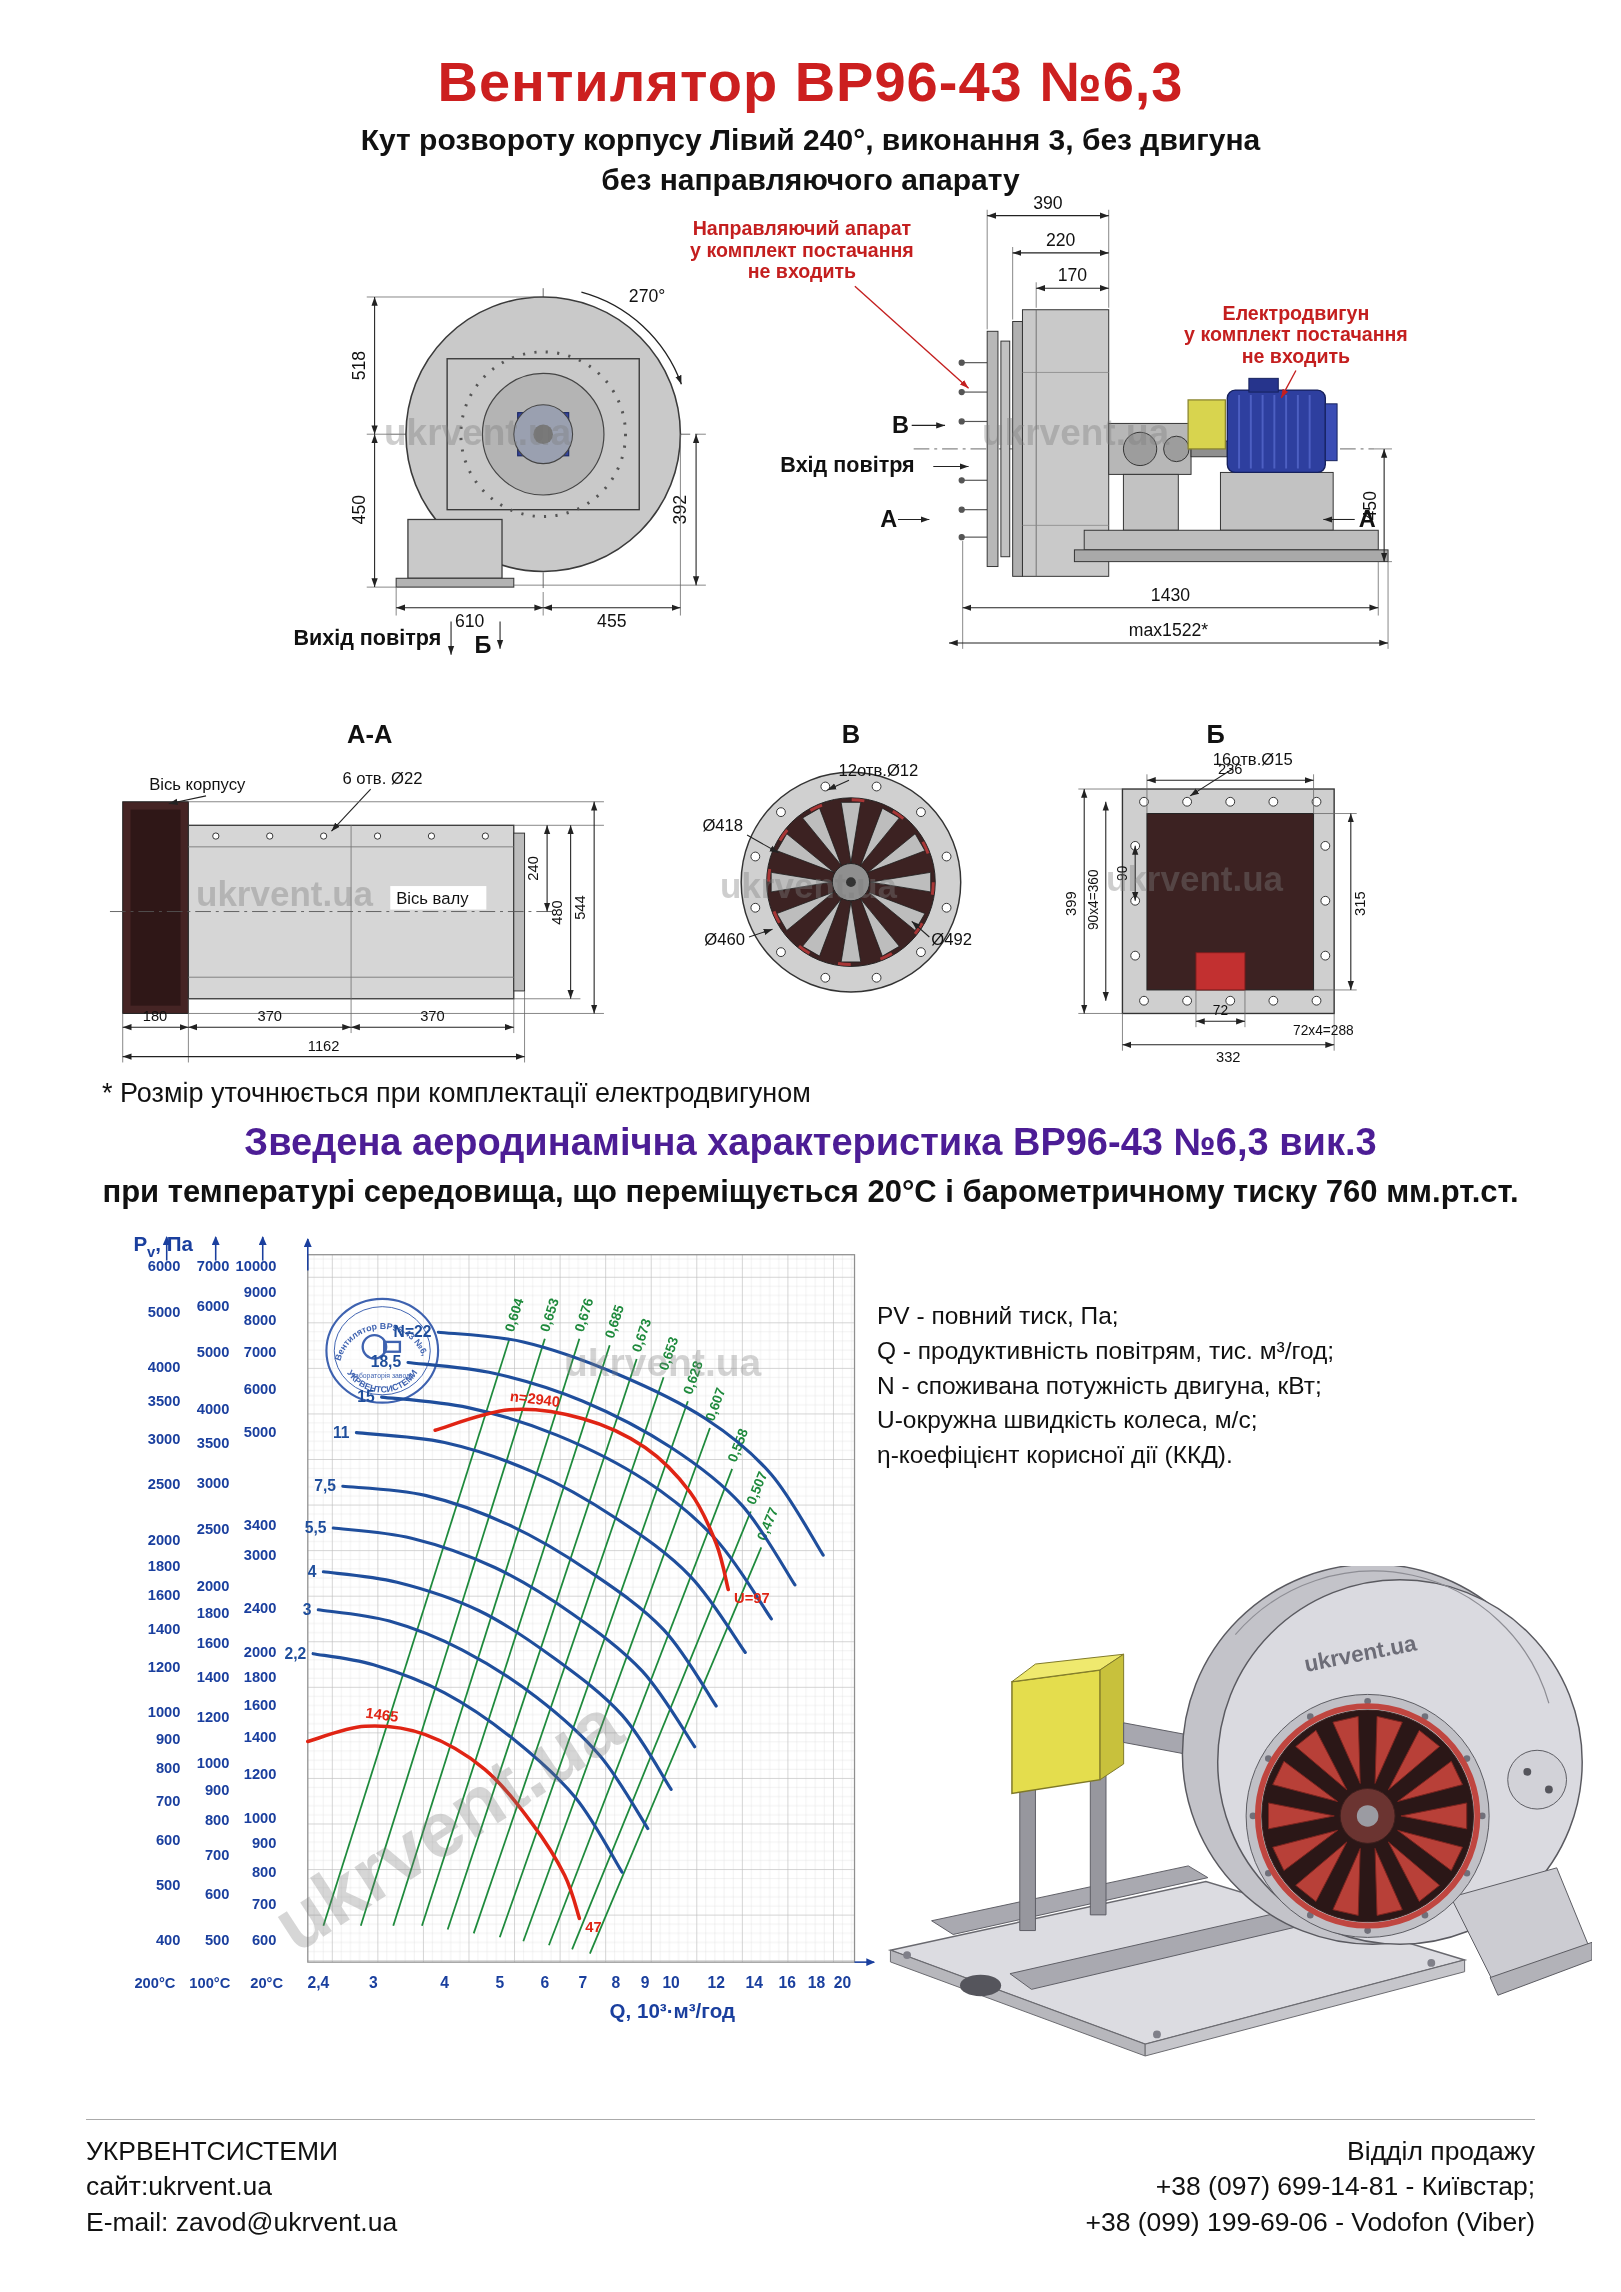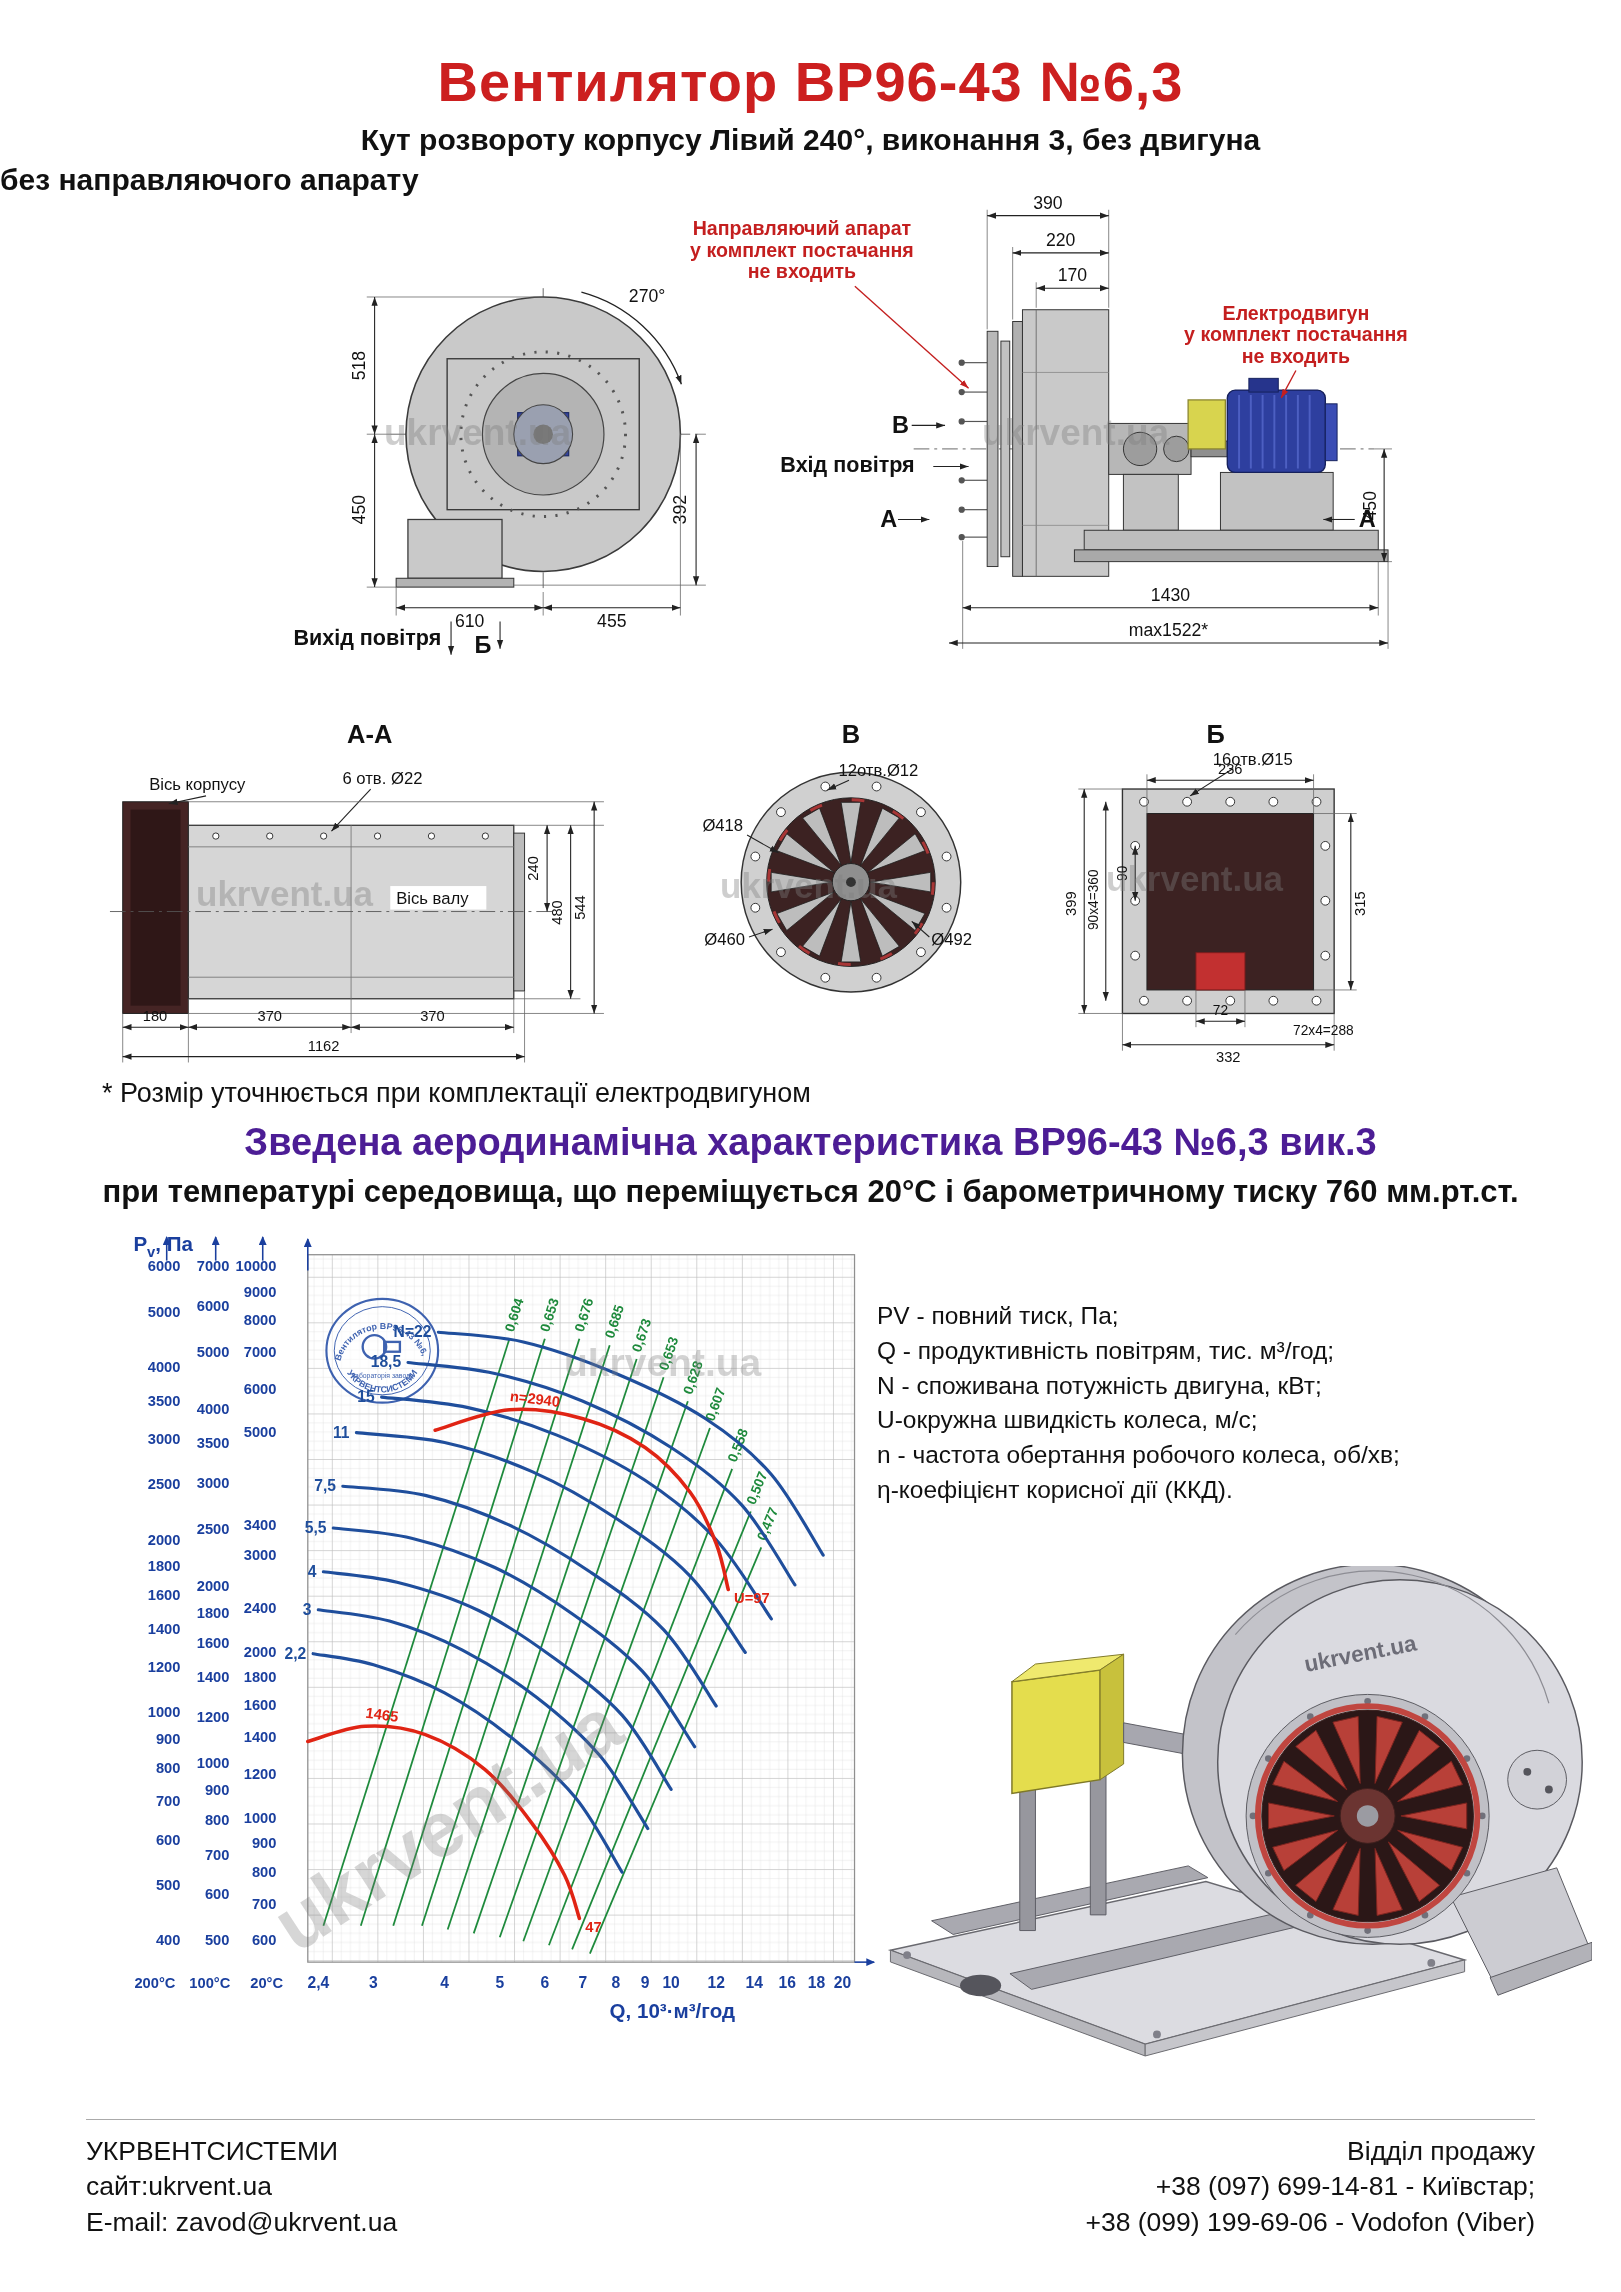--- a/index.html
+++ b/index.html
@@ -2,21 +2,21 @@
 <html><head>
 <meta charset="utf-8">
 <style>
   *{margin:0;padding:0;box-sizing:border-box}
   html,body{background:#fff}
   .page{position:relative;width:1621px;height:2293px;background:#fff;overflow:hidden;
         font-family:"Liberation Sans",sans-serif;color:#111}
   .abs{position:absolute}
   .page-title{top:49px;left:0;width:100%;text-align:center;font-size:56px;font-weight:bold;color:#cc1f1f;letter-spacing:1px}
   .page-sub1{top:123px;left:0;width:100%;text-align:center;font-size:30px;font-weight:bold}
-  .page-sub2{top:163px;left:0;width:100%;font-size:30px;font-weight:bold}
+  .page-sub2{top:163px;left:0;width:100%;text-align:center;font-size:30px;font-weight:bold}
   .footnote{left:102px;top:1078px;font-size:27px}
   .aero-h{top:1121px;left:0;width:100%;text-align:center;font-size:38px;font-weight:bold;color:#4c1d95}
   .aero-s{top:1174px;left:0;width:100%;text-align:center;font-size:31px;font-weight:bold}
   .legend{left:877px;top:1299px;width:686px;font-size:24.5px;line-height:1.42}
   .footer{left:86px;top:2119px;width:1449px;border-top:1.5px solid #aaa;padding-top:13.7px;
           display:flex;justify-content:space-between;font-size:26.5px;line-height:1.35}
   .footer-right{text-align:right}
   .wm{position:absolute;color:rgba(125,125,125,0.38);font-weight:bold;pointer-events:none;z-index:5;white-space:nowrap}
   svg text{font-family:"Liberation Sans",sans-serif}
   .dimtxt{font-size:18px;fill:#111}
@@ -510,21 +510,20 @@
       <text x="176" y="691.3035246544846" text-anchor="end" fill="#1a3f9e" font-size="15" font-weight="bold">700</text>
       <text x="176" y="729" text-anchor="end" fill="#1a3f9e" font-size="15" font-weight="bold">600</text>
       <line x1="162" y1="30" x2="162" y2="6" stroke="#1a3f9e" stroke-width="1.6" marker-end="url(#carr)"></line>
     </svg>
 
   <div class="abs legend">
     <div>PV - повний тиск, Па;</div>
     <div>Q - продуктивність повітрям, тис. м³/год;</div>
     <div>N - споживана потужність двигуна, кВт;</div>
     <div>U-окружна швидкість колеса, м/с;</div>
-    <div>n - частота обертання робочого колеса, об/хв;</div>
     <div>η-коефіцієнт корисної дії (ККД).</div>
   </div>
 
   <svg id="fan3d" class="abs" style="left:863px;top:1566px" width="729" height="492" viewBox="0 0 744 502">
     <g>
       <polygon points="28,392 350,322 614,402 288,488" fill="#dcdce1" stroke="#69696f" stroke-width="1.5"></polygon>
       <polygon points="28,392 288,488 288,500 28,404" fill="#b7b7bc" stroke="#69696f"></polygon>
       <polygon points="288,488 614,402 614,414 288,500" fill="#c6c6cb" stroke="#69696f"></polygon>
       <ellipse cx="120" cy="428" rx="21" ry="11" fill="#55555c"></ellipse>
       <circle cx="45" cy="397" r="4" fill="#808089"></circle>

